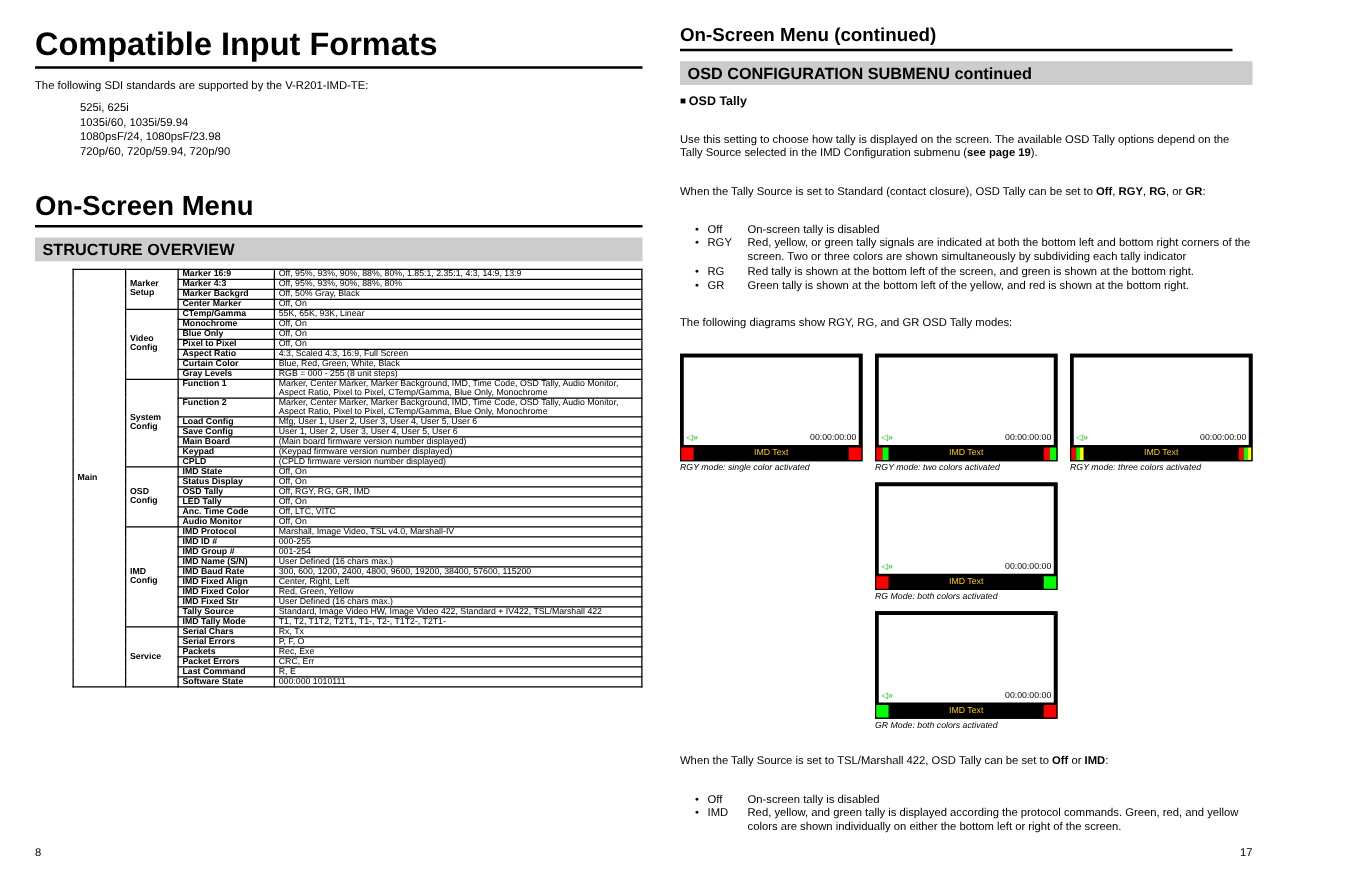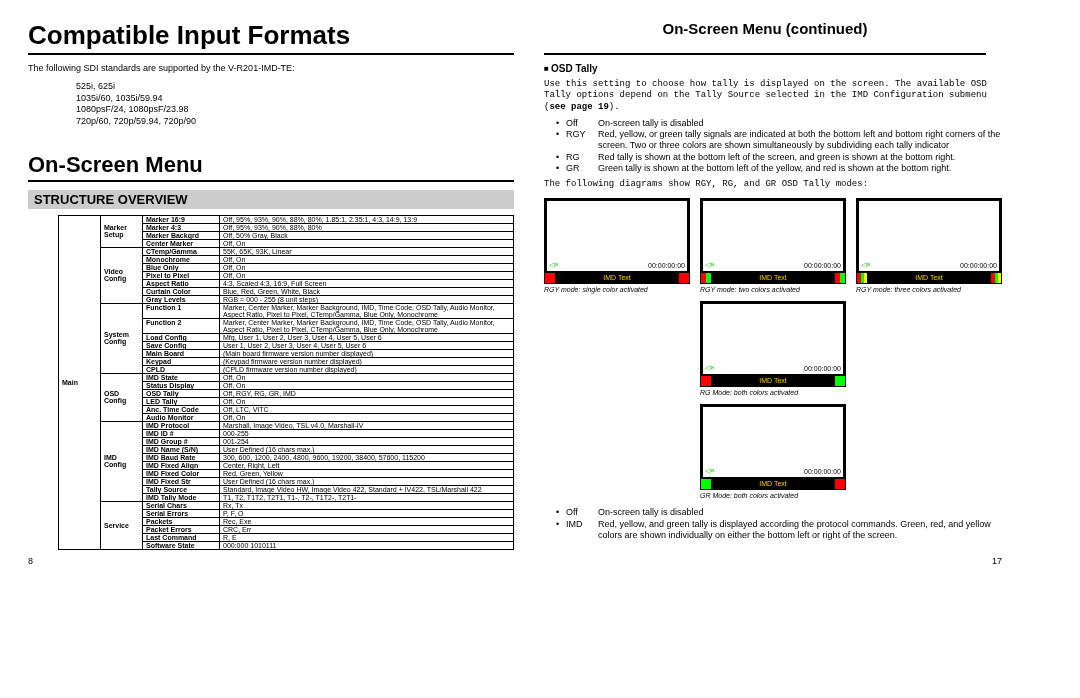--- a/index.html
+++ b/index.html
@@ -32,32 +32,32 @@
     font-size: 13px;
     font-weight: bold;
     background: #ccc;
     padding: 2px 6px;
     margin: 8px 0 6px 0;
   }
   h3.right-title {
     font-size: 15px;
     font-weight: bold;
     border-bottom: 2px solid #000;
-    padding-bottom: 16px;
+    padding-bottom: 2px;
     margin: 0 16px 6px 0;
-    text-align: center;
+    text-align: left;
   }
   .intro {
     font-size: 9px;
     font-weight: normal;
     margin: 8px 0;
   }
   .formats {
     font-size: 9px;
-    margin-left: 48px;
+    margin-left: 36px;
     line-height: 1.3;
   }
   .menu-table {
     border-collapse: collapse;
     font-size: 7px;
     margin-left: 30px;
     margin-top: 4px;
     width: 456px;
   }
   .menu-table td {
@@ -83,22 +83,21 @@
     margin: 8px 0 4px 0;
   }
   .osd-subhead::before {
     content: "■ ";
     font-size: 8px;
     vertical-align: 1px;
   }
   .body-text {
     font-size: 9px;
     line-height: 1.25;
-    margin: 5px 0;
-    font-family: Liberation Mono, monospace;
+    margin: 19px 0;
   }
   .opt-list {
     font-size: 9px;
     line-height: 1.25;
     margin: 4px 0 4px 12px;
   }
   .opt-list .row {
     display: flex;
   }
   .opt-list .bull {
@@ -363,24 +362,28 @@
             <td class="val">000:000 1010111</td>
           </tr>
         </tbody>
       </table>
 
     <div class="page-num left">8</div>
   </div>
 
   <div class="right-page">
     <h3 class="right-title">On-Screen Menu (continued)</h3>
+    <h2>OSD CONFIGURATION SUBMENU continued</h2>
     <div class="osd-subhead">OSD Tally</div>
 
     <div class="body-text">
       <span>Use this setting to choose how tally is displayed on the screen.  The available OSD Tally options depend on the Tally Source selected in the IMD Configuration submenu (</span><b>see page 19</b><span>).</span>
+    </div>
+    <div class="body-text">
+      <span>When the Tally Source is set to Standard (contact closure), OSD Tally can be set to </span><b>Off</b><span>, </span><b>RGY</b><span>, </span><b>RG</b><span>, or </span><b>GR</b><span>:</span>
     </div>
 
     <div class="opt-list" id="opts1">
         <div class="row">
        <span class="bull">•</span>
        <span class="code">Off</span>
        <span style="flex:1">On-screen tally is disabled</span>
      </div>
         <div class="row">
        <span class="bull">•</span>
@@ -475,20 +478,23 @@
             <div class="tally-sq" style="background:#0f0"></div>
             <div class="imd-text">IMD Text</div>
             <div class="tally-sq" style="background:#f00"></div>
           </div>
         </div>
         <div class="caption">GR Mode: both colors activated</div>
       </div>
     </div>
     </div>
 
+    <div class="body-text">
+      <span>When the Tally Source is set to TSL/Marshall 422, OSD Tally can be set to </span><b>Off</b><span> or </span><b>IMD</b><span>:</span>
+    </div>
     <div class="opt-list" id="opts2">
         <div class="row">
        <span class="bull">•</span>
        <span class="code">Off</span>
        <span style="flex:1">On-screen tally is disabled</span>
      </div>
         <div class="row">
        <span class="bull">•</span>
        <span class="code">IMD</span>
        <span style="flex:1">Red, yellow, and green tally is displayed according the protocol commands. Green, red, and yellow colors are shown individually on either the bottom left or right of the screen.</span>

